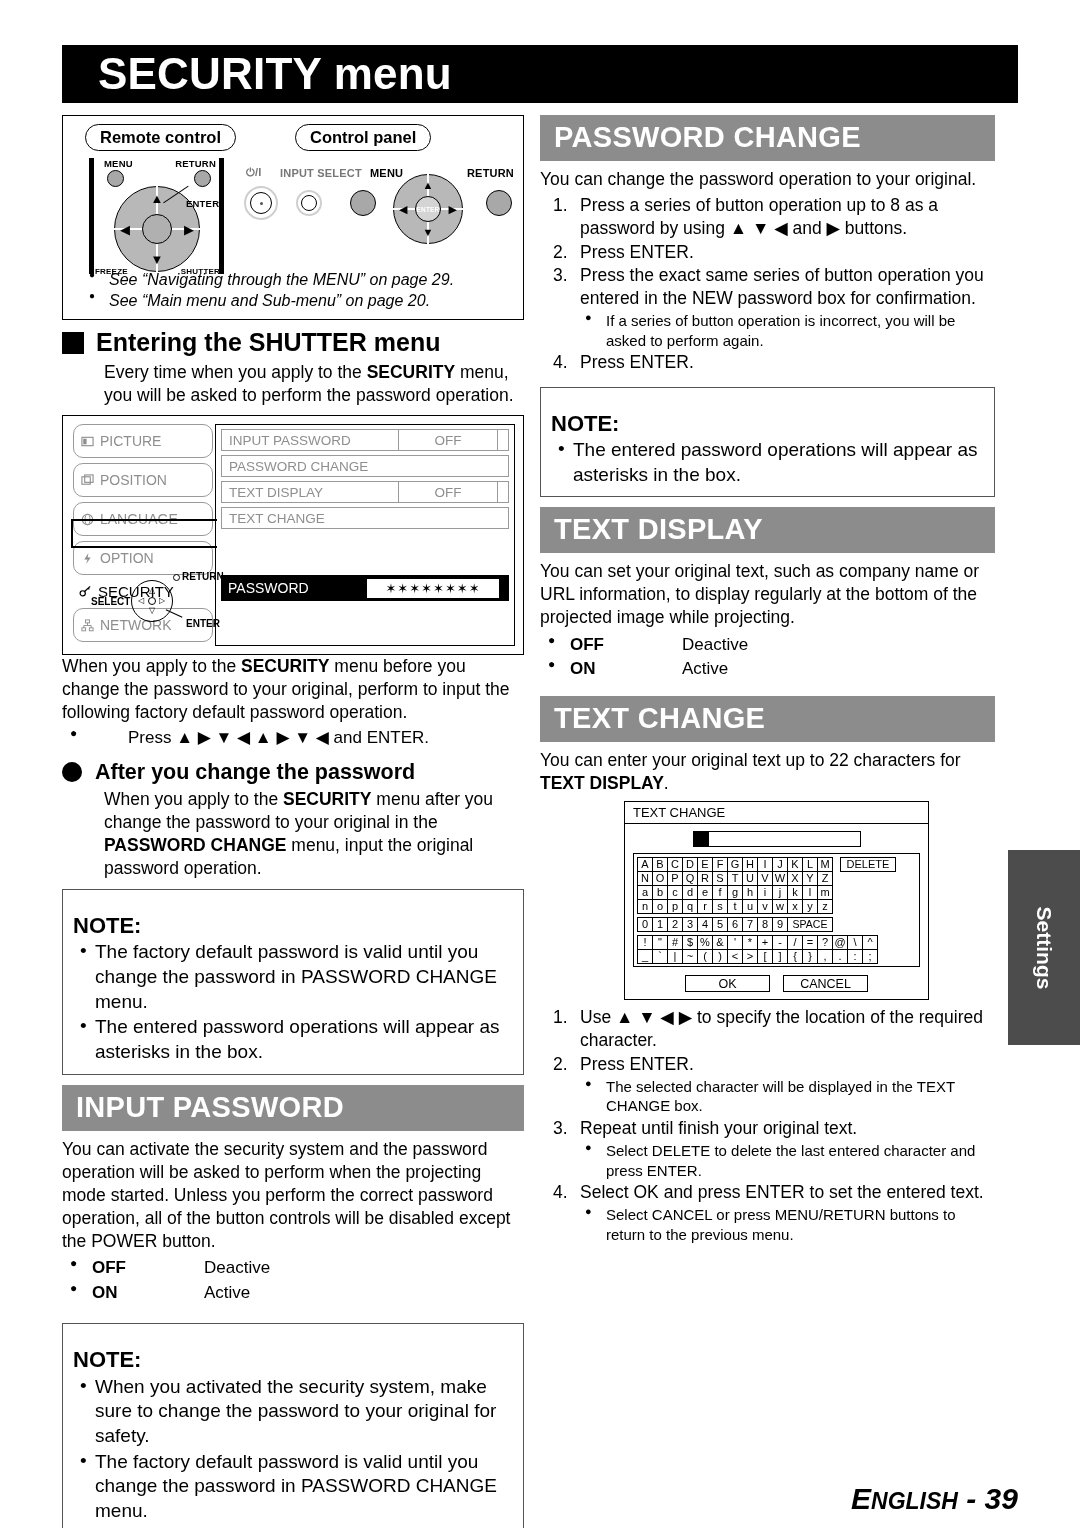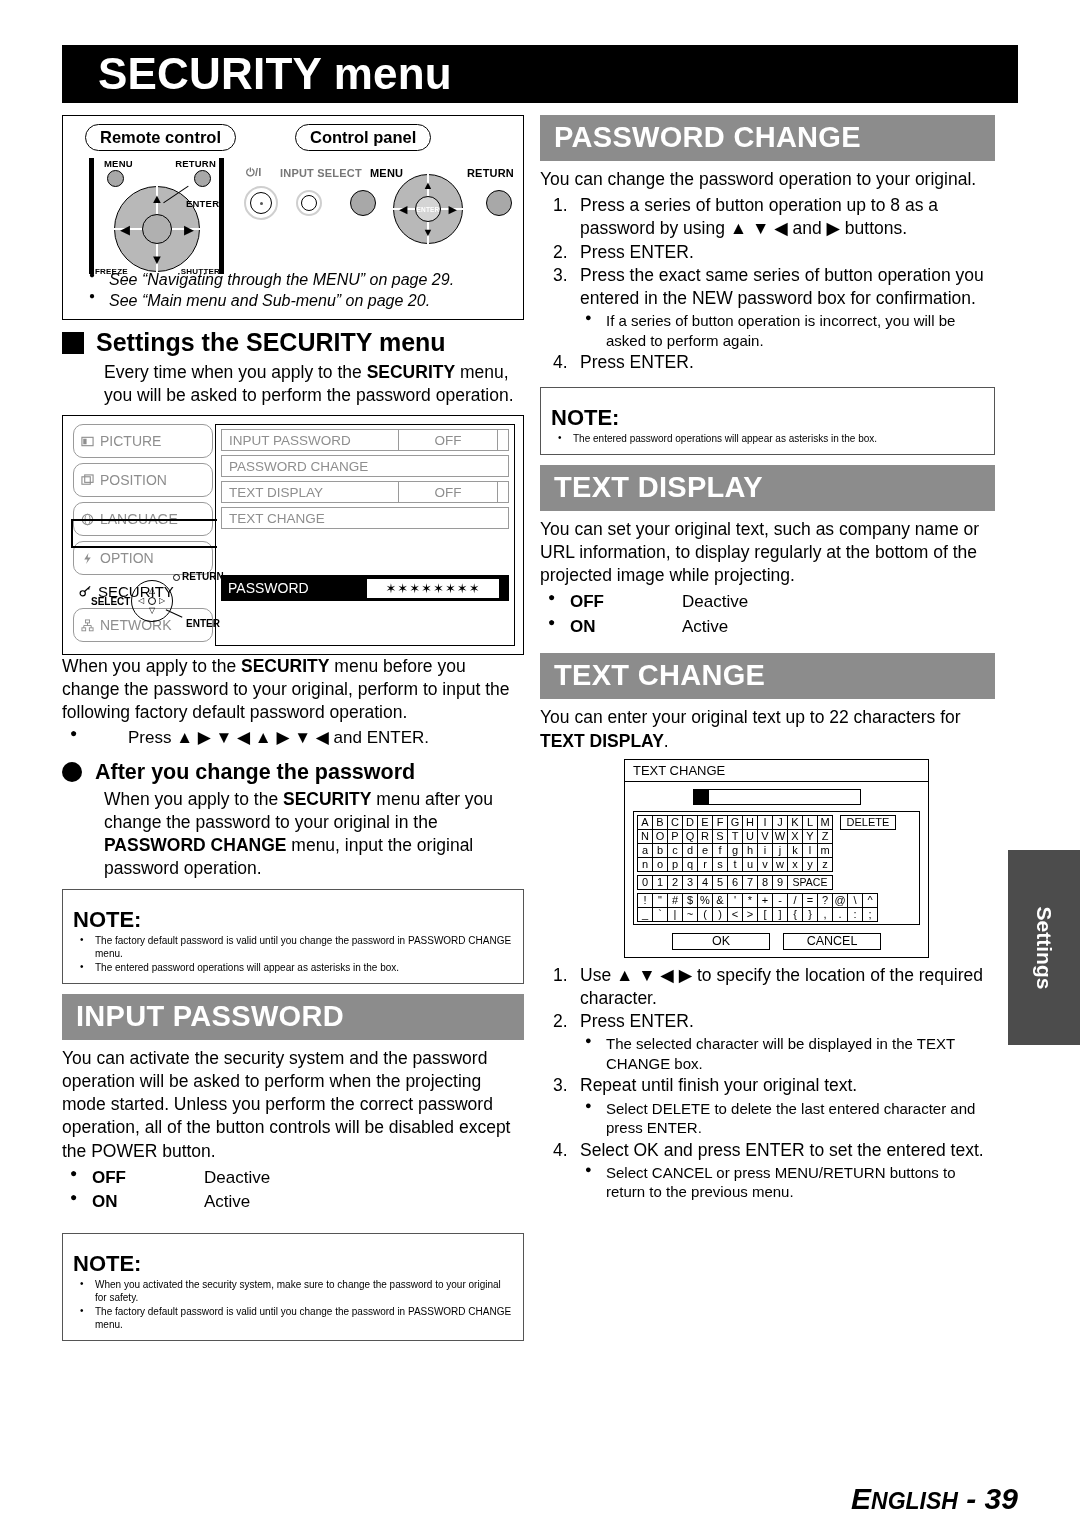--- a/index.html
+++ b/index.html
@@ -62,27 +62,27 @@
   ul.dots.big > li:before{ font-size:12px; left:8px; }
 
   
   .kv{ display:flex; font-size:17px; line-height:1.45; padding-left:30px; position:relative;}
   .kv:before{ content:"\25CF"; position:absolute; left:8px; top:-1px; font-size:12px;}
   .kv .k{ width:112px; font-weight:bold; }
   .kv .v{ }
 
   
   .note{
-    border:1.5px solid #555; padding:18px 8px 8px 10px; margin:9px 0 10px 0;
+    border:1.5px solid #555; padding:24px 8px 8px 10px; margin:9px 0 10px 0;
     background:#fff;
   }
   .note .nh{ font-size:22px; font-weight:bold; line-height:1.1; margin-bottom:2px;}
   .note ul{ margin:0; padding:0; list-style:none; }
   .note li{
-    font-size:10px; line-height:1.3; position:relative; padding-left:22px; margin-bottom:1px;
+    font-size:19px; line-height:1.3; position:relative; padding-left:22px; margin-bottom:1px;
   }
   .note li:before{ content:"\2022"; position:absolute; left:7px; top:-1px; }
 
   
   .sq-head{ display:flex; align-items:center; margin:8px 0 4px 0;}
   .sq-head .sq{ width:22px; height:22px; background:#000; margin-right:12px; flex:none;}
   .sq-head .txt{ font-size:25px; font-weight:bold; }
   .circ-head{ display:flex; align-items:center; margin:10px 0 3px 0;}
   .circ-head .ci{ width:20px; height:20px; border-radius:50%; background:#000; margin-right:13px; flex:none;}
   .circ-head .txt{ font-size:21.5px; font-weight:bold;}
@@ -189,21 +189,21 @@
   .key{
     border:1.1px solid #000; height:15px; min-width:16px; margin:0 -1px -1px 0;
     display:flex; align-items:center; justify-content:center;
     font-size:11px; line-height:1; background:#fff;
   }
   .key.wide{ min-width:46px; font-size:10.5px;}
   .key.del{ min-width:56px; font-size:11px; margin-left:8px;}
   .krow.gap{ margin-top:4px;}
   .tc-btns{ display:flex; justify-content:center; gap:13px; padding:2px 0 7px 0;}
   .tc-btn{
-    border:1.3px solid #000; width:98px; height:17px; display:flex;
+    border:1.3px solid #000; width:85px; height:17px; display:flex;
     align-items:center; justify-content:center; font-size:12.5px; background:#fff;
   }
 
   
   .side-tab{
     position:absolute; right:0; top:850px; width:72px; height:195px;
     background:#4c4c4c; color:#fff;
   }
   .side-tab .lab{
     position:absolute; left:50%; top:50%;
@@ -290,21 +290,21 @@
     <div class="fig-note">
       <ul>
         <li>See “Navigating through the MENU” on page 29.</li>
         <li>See “Main menu and Sub-menu” on page 20.</li>
       </ul>
     </div>
   </div>
 
   <div class="sq-head">
     <div class="sq"></div>
-    <div class="txt">Settings the SECURITY menu</div>
+    <div class="txt">Entering the SHUTTER menu</div>
   </div>
   <p class="body" style="padding-left:42px;">
     <span>Every time when you apply to the </span><span class="b">SECURITY</span><span> menu, you will be asked to perform the password operation.</span>
   </p>
 
   <div class="fig-osd">
     <div class="osd-left">
       <div class="osd-item">
         <svg class="ic" viewBox="0 0 14 14">
             <rect x="1" y="2.5" width="12" height="9" fill="none" stroke="#8e8e8e" stroke-width="1.2"></rect>

